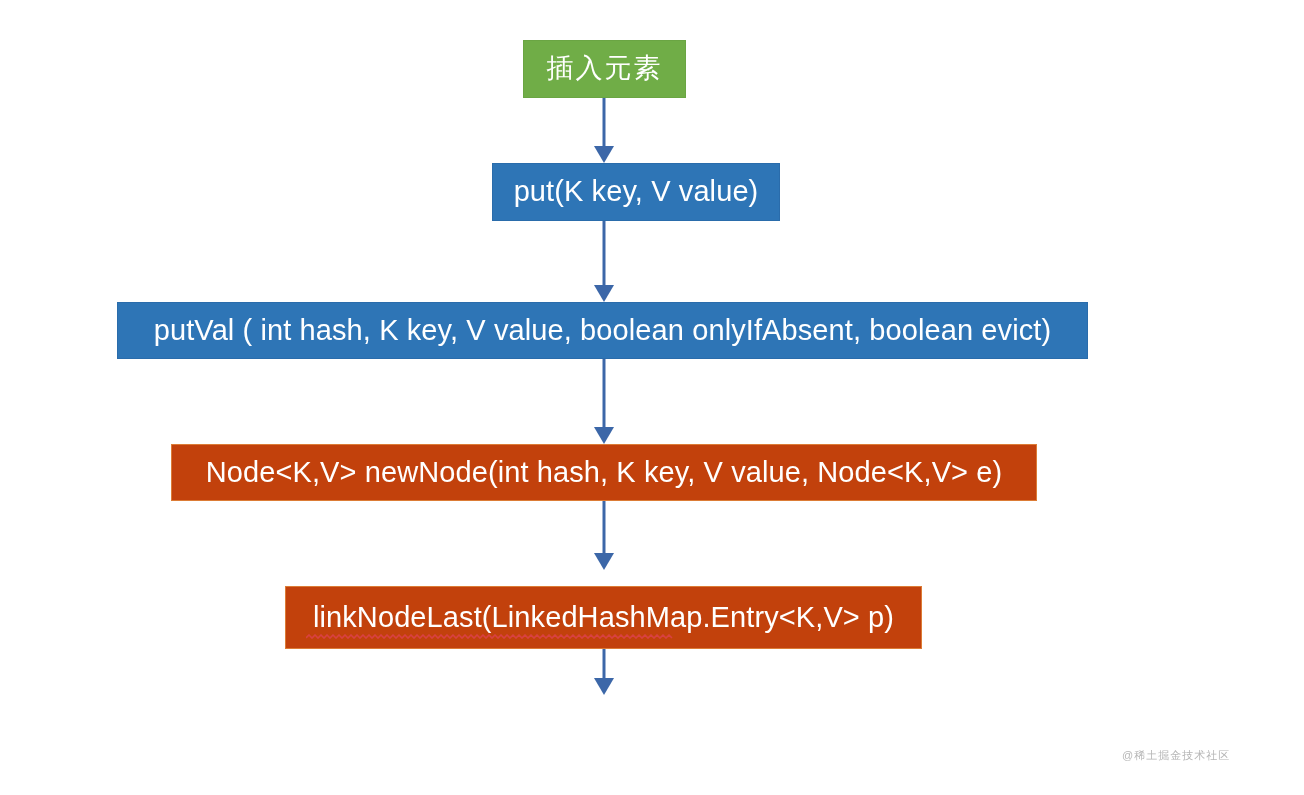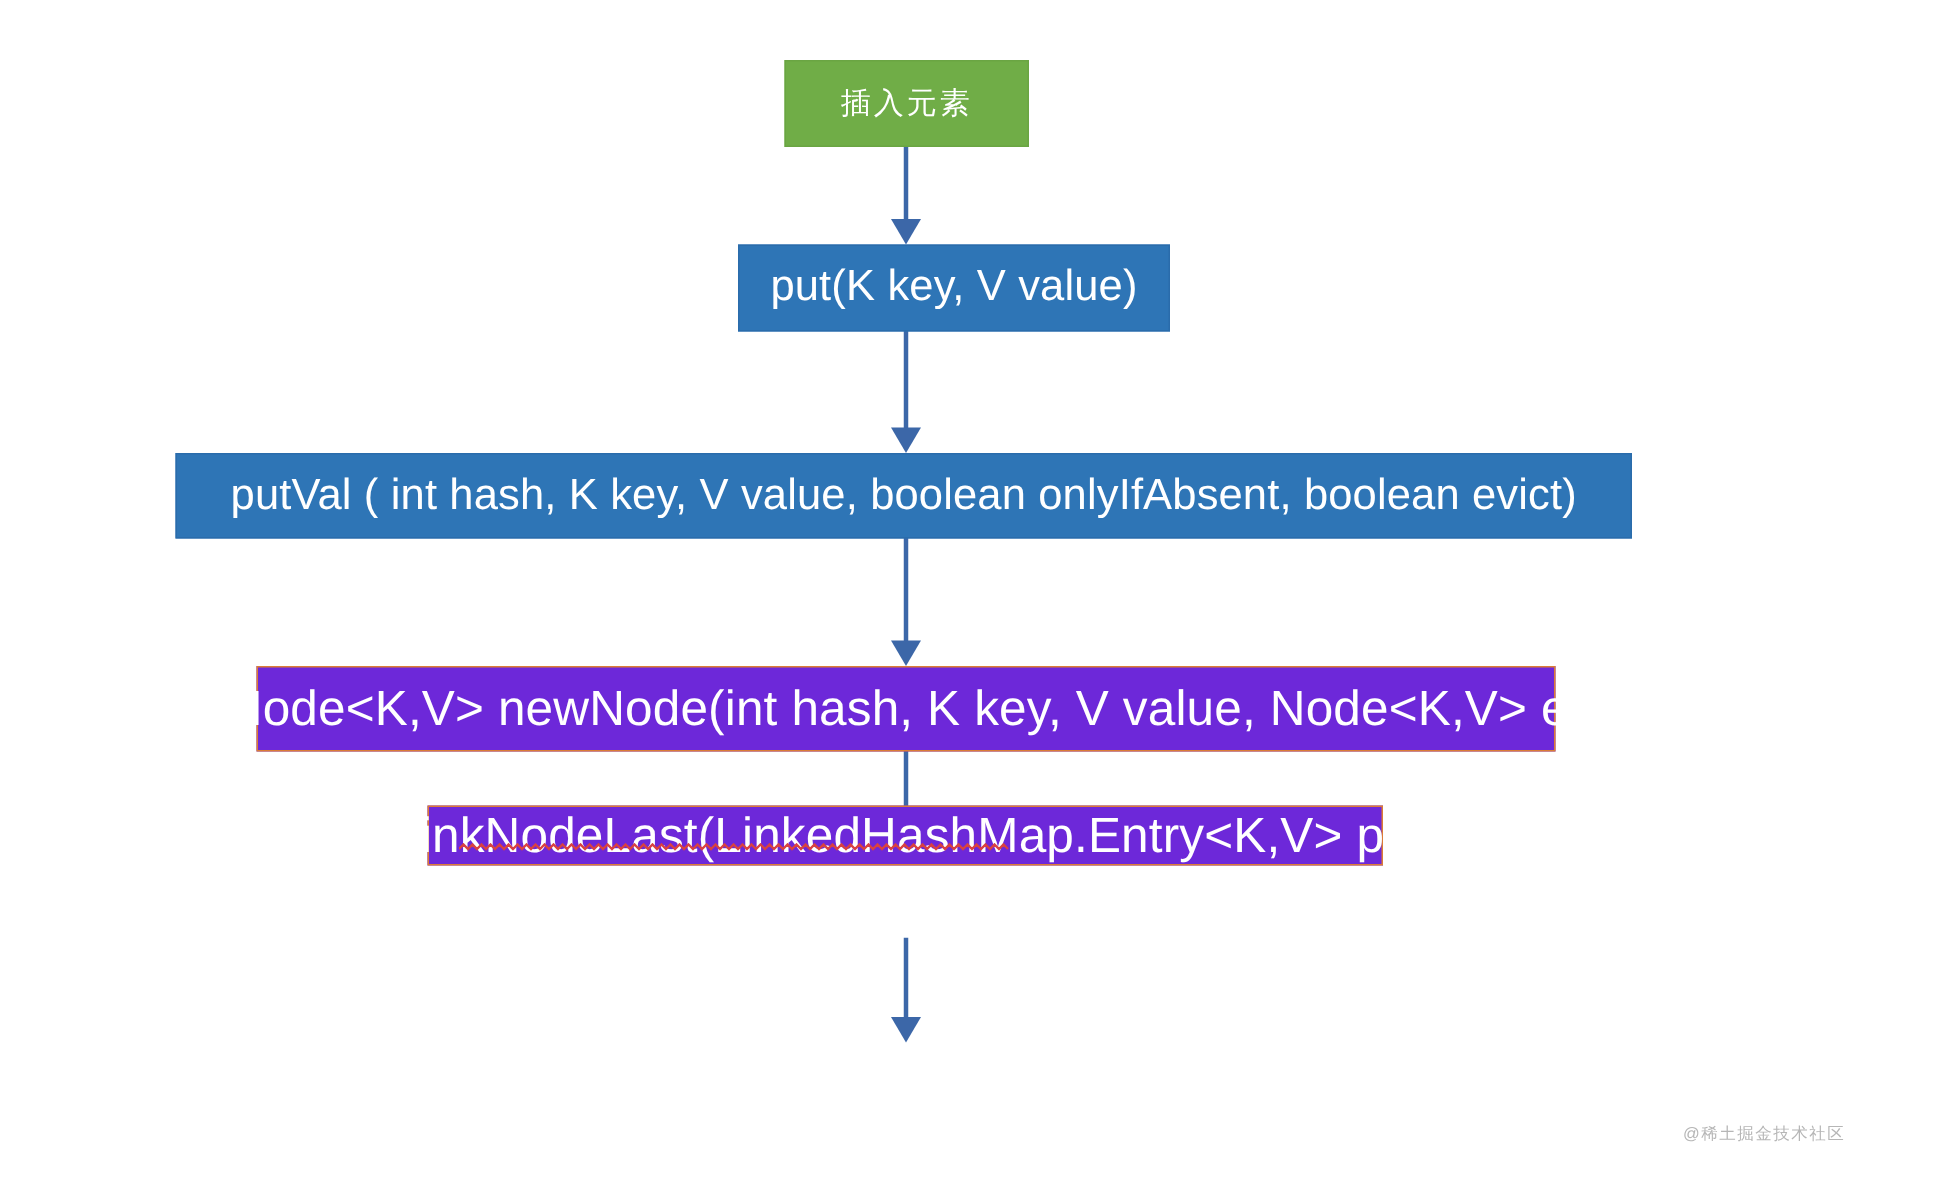--- a/index.html
+++ b/index.html
@@ -23,31 +23,31 @@
     display: flex;
     align-items: center;
     justify-content: center;
     color: #ffffff;
     white-space: nowrap;
     letter-spacing: 0.1px;
   }
   .node-green {
     background: #70ad47;
     border: 1px solid #6aa543;
-    font-size: 20px;
+    font-size: 27px;
   }
   .node-blue {
     background: #2e75b6;
     border: 1px solid #2a6cab;
     font-size: 29px;
   }
   .node-orange {
-    background: #6d28d9;
+    background: #c2410c;
     border: 1px solid #dc7c36;
-    font-size: 33px;
+    font-size: 29px;
   }
   .node-label {
     position: relative;
     display: inline-block;
     line-height: 1.1;
   }
   .label-cn {
     letter-spacing: 2px;
   }
   .squiggle {
@@ -108,21 +108,21 @@
   </div>
 
   <div class="node node-blue" style="left:117px; top:302px; width:971px; height:57px;">
     <span class="node-label">putVal ( int hash, K key, V value, boolean onlyIfAbsent, boolean evict)</span>
   </div>
 
   <div class="node node-orange" style="left:171px; top:444px; width:866px; height:57px;">
     <span class="node-label">Node&lt;K,V&gt; newNode(int hash, K key, V value, Node&lt;K,V&gt; e)</span>
   </div>
 
-  <div class="node node-orange" style="left:285px; top:537px; width:637px; height:40px;">
+  <div class="node node-orange" style="left:285px; top:586px; width:637px; height:63px;">
     <span class="node-label">linkNodeLast(LinkedHashMap.Entry&lt;K,V&gt; p)</span>
     <svg class="squiggle" style="left:20px; right:20px; bottom:8px; height:6px;" preserveAspectRatio="none" viewBox="0 0 600 6">
       <path d="M0,4 L3,1 L6,4 L9,1 L12,4 L15,1 L18,4 L21,1 L24,4 L27,1 L30,4 L33,1 L36,4 L39,1 L42,4 L45,1 L48,4 L51,1 L54,4 L57,1 L60,4 L63,1 L66,4 L69,1 L72,4 L75,1 L78,4 L81,1 L84,4 L87,1 L90,4 L93,1 L96,4 L99,1 L102,4 L105,1 L108,4 L111,1 L114,4 L117,1 L120,4 L123,1 L126,4 L129,1 L132,4 L135,1 L138,4 L141,1 L144,4 L147,1 L150,4 L153,1 L156,4 L159,1 L162,4 L165,1 L168,4 L171,1 L174,4 L177,1 L180,4 L183,1 L186,4 L189,1 L192,4 L195,1 L198,4 L201,1 L204,4 L207,1 L210,4 L213,1 L216,4 L219,1 L222,4 L225,1 L228,4 L231,1 L234,4 L237,1 L240,4 L243,1 L246,4 L249,1 L252,4 L255,1 L258,4 L261,1 L264,4 L267,1 L270,4 L273,1 L276,4 L279,1 L282,4 L285,1 L288,4 L291,1 L294,4 L297,1 L300,4 L303,1 L306,4 L309,1 L312,4 L315,1 L318,4 L321,1 L324,4 L327,1 L330,4 L333,1 L336,4 L339,1 L342,4 L345,1 L348,4 L351,1 L354,4 L357,1 L360,4 L363,1 L366,4" fill="none" stroke="#d94141" stroke-width="1.6"></path>
     </svg>
   </div>
 
 
   <div class="watermark" style="left:1122px; top:748px;">@稀土掘金技术社区</div>
 
 </div>

